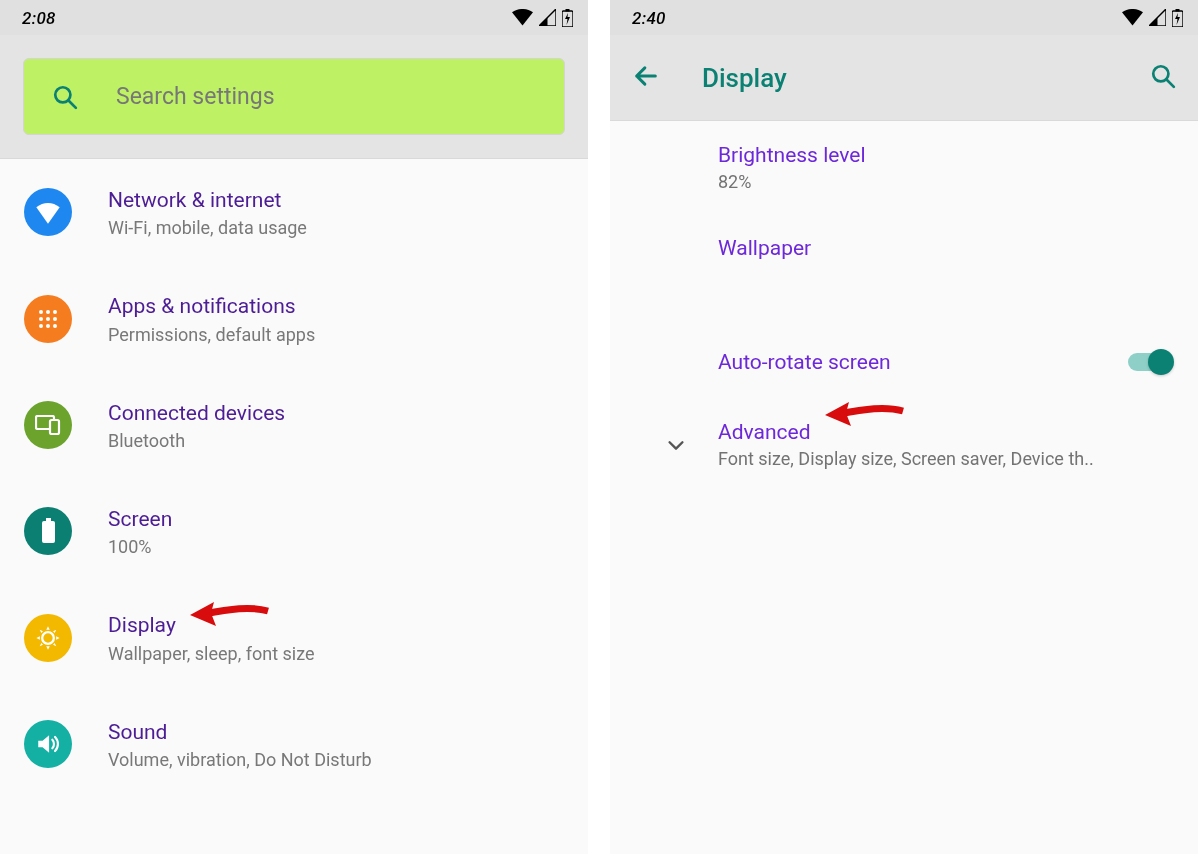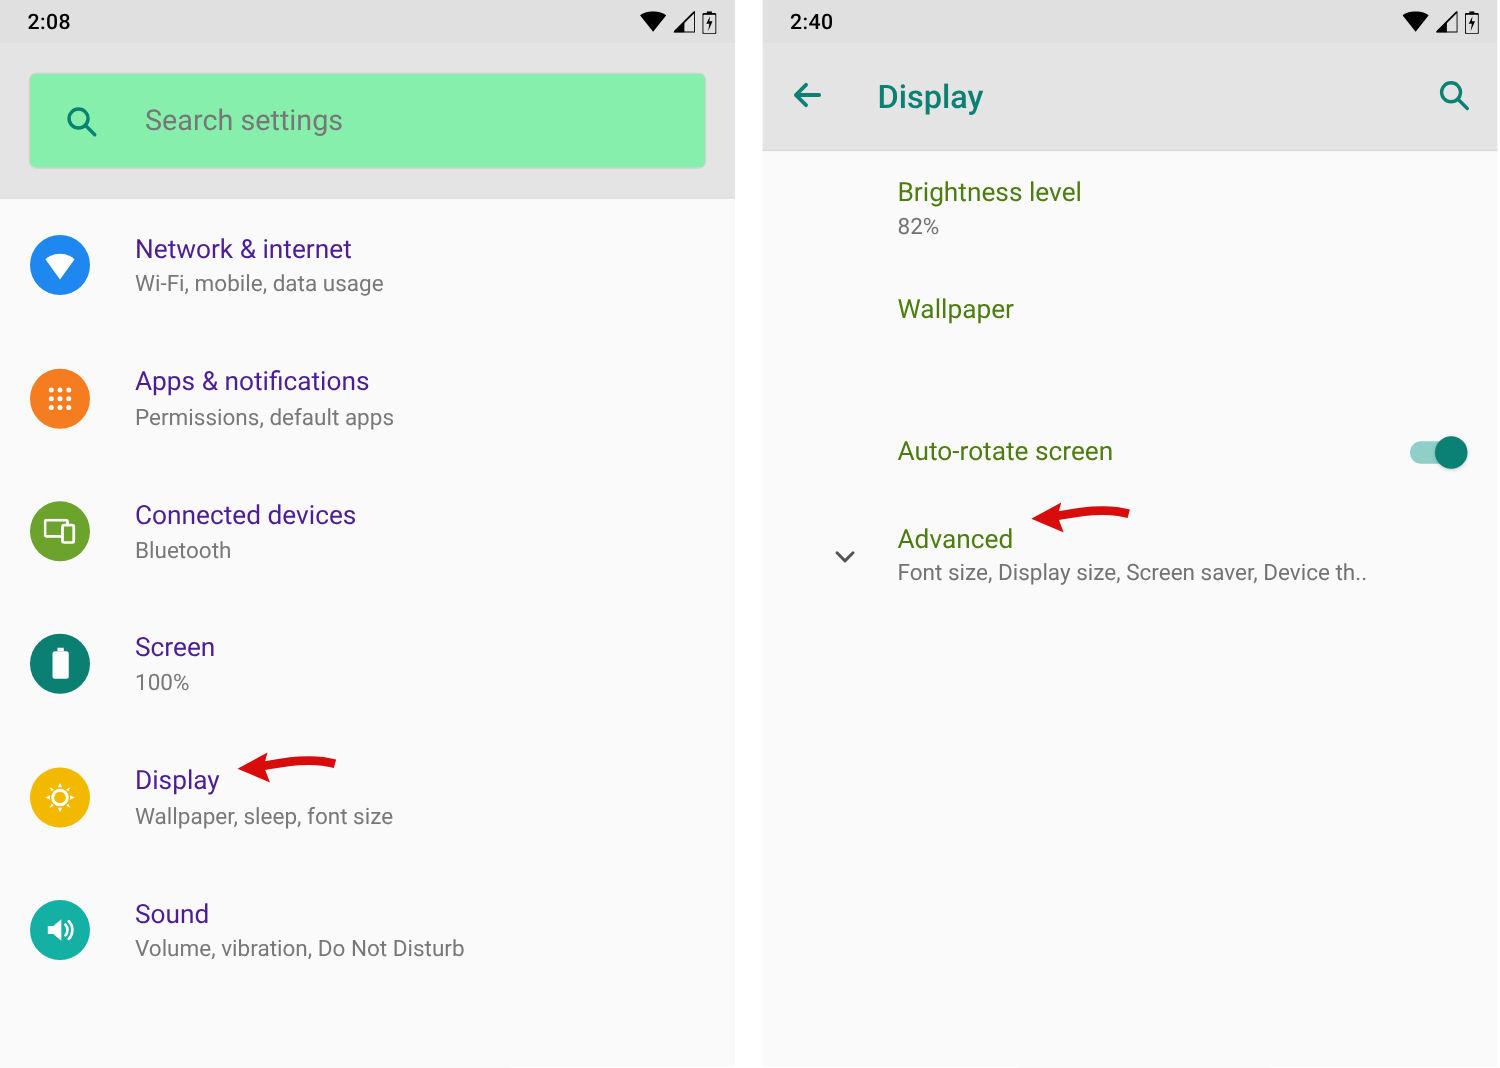--- a/index.html
+++ b/index.html
@@ -23,29 +23,30 @@
     height: 35px;
     background: #e0e0e0;
     display: flex;
     align-items: center;
     justify-content: space-between;
     padding: 0 15px 0 22px;
     font-size: 17px;
     color: #000;
     font-weight: 500;
     letter-spacing: 0.3px;
+    font-style: italic;
   }
   .status-icons { display: flex; align-items: center; gap: 6px; }
   .search-container {
     padding: 23px 23px 23px 23px;
     background: #e4e4e4;
     border-bottom: 1px solid #d9d9d9;
   }
   .search-box {
-    background: #86efac;
+    background: #bef264;
     border: 1px solid #d4d4d4;
     border-radius: 6px;
     display: flex;
     align-items: center;
     height: 77px;
     padding: 0 20px;
   }
   .search-box .icon-holder { width: 42px; display: flex; justify-content: center; }
   .search-box .placeholder {
     font-size: 23px;
@@ -106,21 +107,21 @@
   .display-leading {
     width: 84px;
     display: flex;
     justify-content: center;
     align-items: center;
     flex-shrink: 0;
   }
   .display-text { flex: 1; min-width: 0; }
   .display-title {
     font-size: 21px;
-    color: #4d7c0f;
+    color: #6d28d9;
     font-weight: 400;
   }
   .display-sub {
     font-size: 18px;
     color: #737373;
     margin-top: 4px;
     white-space: nowrap;
     overflow: hidden;
     text-overflow: ellipsis;
   }

